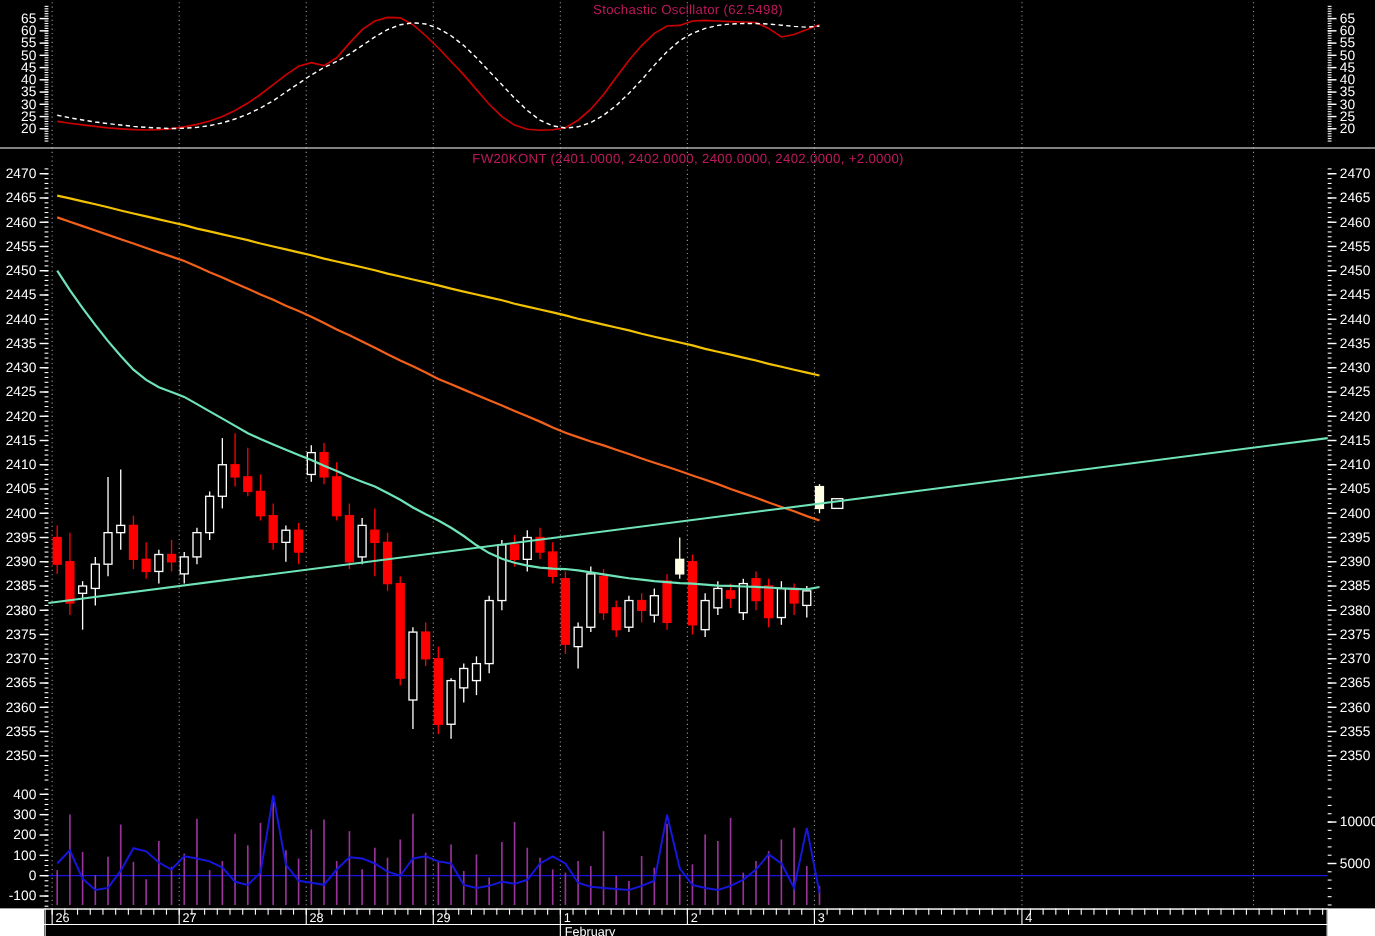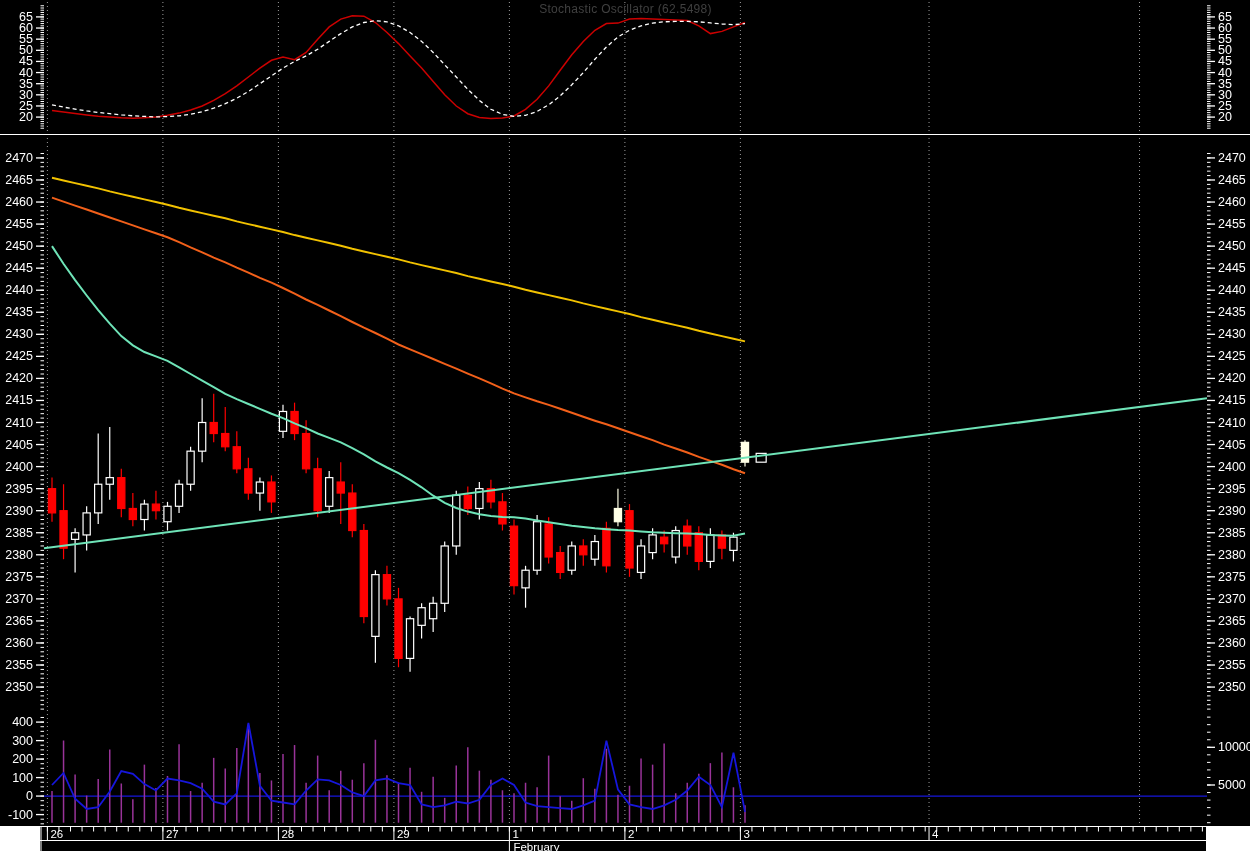--- a/index.html
+++ b/index.html
@@ -1,19 +1,19 @@
 <!DOCTYPE html>
 <html><head>
 <meta charset="utf-8">
 <style>
   html,body{margin:0;padding:0;background:#777;}
   #window{position:relative;width:1250px;height:851px;background:#fff;overflow:hidden;
           font-family:"Liberation Sans",sans-serif;}
   #chart-svg{position:absolute;left:0;top:0;}
-  .panel-title{position:absolute;left:44px;width:1163px;text-align:center;color:#404040;
+  .panel-title{position:absolute;left:44px;width:1163px;text-align:center;color:#be185d;
                font-size:12px;font-family:"Liberation Sans",sans-serif;letter-spacing:0.3px;}
   #stoch-title{top:2px;}
   #price-title{top:137px;}
 </style>
 </head>
 <body>
 
 <div id="window">
   <svg id="chart-svg" width="1250" height="851">
       <g>
@@ -918,13 +918,14 @@
         <text x="627.9" y="838" fill="#FFFFFF" font-size="11.5" text-anchor="start" font-family="Liberation Sans, sans-serif">2</text>
         <line x1="740.4" y1="826" x2="740.4" y2="840.5" stroke="#FFF" stroke-width="1"></line>
         <text x="743.4" y="838" fill="#FFFFFF" font-size="11.5" text-anchor="start" font-family="Liberation Sans, sans-serif">3</text>
         <line x1="929.043" y1="826" x2="929.043" y2="840.5" stroke="#FFF" stroke-width="1"></line>
         <text x="932.043" y="838" fill="#FFFFFF" font-size="11.5" text-anchor="start" font-family="Liberation Sans, sans-serif">4</text>
         <line x1="509.4" y1="840.5" x2="509.4" y2="851" stroke="#FFF" stroke-width="1"></line>
         <text x="513.4" y="850.5" fill="#FFFFFF" font-size="11.5" text-anchor="start" font-family="Liberation Sans, sans-serif">February</text>
       </g>
     </svg>
   <div class="panel-title" id="stoch-title">Stochastic Oscillator (62.5498)</div>
+  <div class="panel-title" id="price-title">FW20KONT (2401.0000, 2402.0000, 2400.0000, 2402.0000, +2.0000)</div>
 </div>
 
 </body></html>

